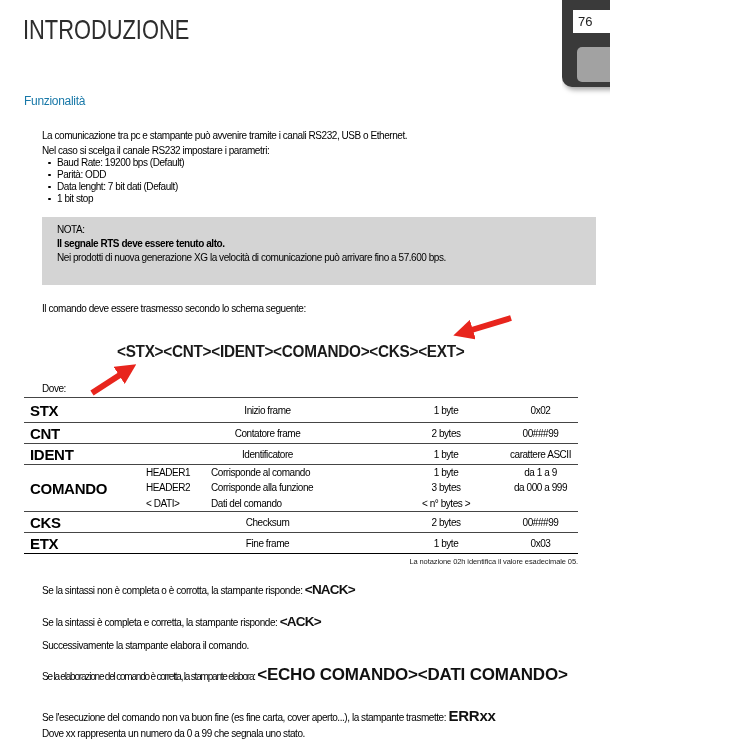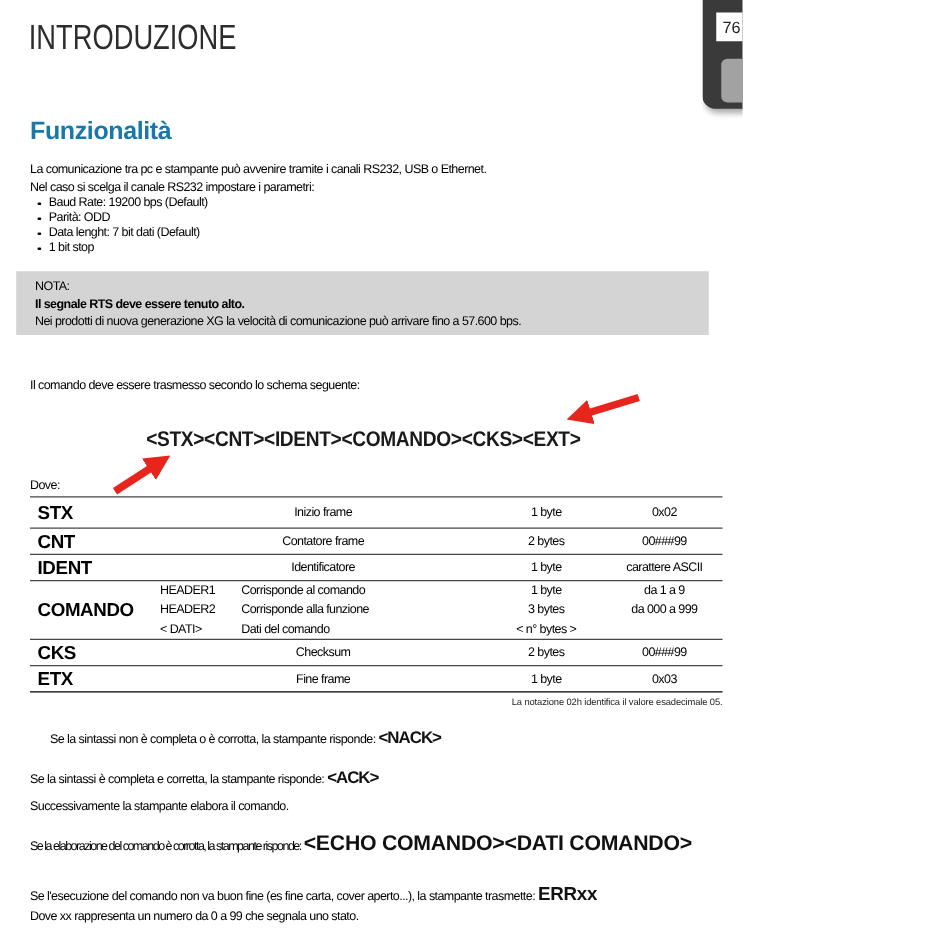--- a/index.html
+++ b/index.html
@@ -9,37 +9,37 @@
     font-family:"Liberation Sans", sans-serif;
   }
   .abs { position:absolute; }
 
   
   #title {
     left:23px; top:14px; font-size:28px; font-weight:400; color:#2d2d2d;
     transform:scaleX(0.78); transform-origin:left top; white-space:nowrap;
   }
   #heading {
-    left:24px; top:94px; font-size:20px; font-weight:700; color:#1878a8;
+    left:24px; top:94px; font-size:12px; font-weight:400; color:#1878a8;
     letter-spacing:-0.3px; white-space:nowrap;text-align:center;
   }
 
   
-  .txt { font-size:10px; letter-spacing:-0.45px; color:#000; white-space:nowrap; }
+  .txt { font-size:10px; letter-spacing:-0.45px; color:#000; white-space:nowrap;margin-left:18px; }
   #intro { left:24px; top:128px; line-height:15px; }
   #bullets { left:30px; top:157px; }
   .bullet { position:relative; padding-left:9px; line-height:12px; }
   .bullet::before {
     content:""; position:absolute; left:0; top:4.5px; width:2.5px; height:2.5px;
     background:#000; border-radius:50%;
   }
 
   
   #nota {
-    left:13px; top:217px; width:554px; height:51px; box-sizing:border-box;
+    left:24px; top:217px; width:554px; height:68px; box-sizing:border-box;
     background:#d4d4d4; padding:6px 0 0 15px; line-height:14px;
   }
   #nota .bold { font-weight:700; }
 
   
   #schema-intro { left:24px; top:303px; }
   #schema-formula {
     left:117px; top:342px; font-size:17px; font-weight:700; letter-spacing:-0.3px;
     transform:scaleX(0.9); transform-origin:left top; white-space:nowrap; color:#1a1a1a;
   }
@@ -64,35 +64,35 @@
     font-size:7.5px; letter-spacing:-0.1px; color:#222; white-space:nowrap;
   }
 
   
   .resp { white-space:nowrap; }
   .code { font-weight:700; color:#111; }
   .code-md { font-size:13.5px; letter-spacing:-0.8px; }
   .code-lg { font-size:17px; letter-spacing:-0.2px; }
   .code-err { font-size:15px; letter-spacing:-0.2px; }
   .xcond { letter-spacing:-1.2px; }
-  #resp-nack { left:40px; top:582px; }
+  #resp-nack { left:24px; top:582px; }
   #resp-ack { left:24px; top:614px; }
   #resp-process { left:24px; top:640px; }
   #resp-echo { left:24px; top:665px; }
   #resp-err { left:24px; top:707px; }
   #resp-err-note { left:24px; top:728px; }
 
   
   .arrow-svg { position:absolute; pointer-events:none; }
   #arrow-top { left:445px; top:312px; }
   #arrow-bottom { left:82px; top:356px; }
 
   
   #viewer-clip {
-    left:562px; top:0; width:32px; height:96px; overflow:hidden;
+    left:562px; top:0; width:48px; height:96px; overflow:hidden;
   }
   #viewer-pill {
     position:absolute; left:0; top:-12px; width:62px; height:99px;
     background:#3a3a3a; border-radius:10px;
     box-shadow:2px 3px 5px rgba(0,0,0,0.35);
   }
   #page-num {
     position:absolute; left:11px; top:22px; width:46px; height:23px;
     background:#ffffff; font-size:13px; color:#222; line-height:23px;
     padding-left:5px; box-sizing:border-box;
@@ -216,21 +216,21 @@
 </div>
 
 <div class="abs txt resp" id="resp-ack">
   <span>Se la sintassi è completa e corretta, la stampante risponde:</span>
   <span class="code code-md">&lt;ACK&gt;</span>
 </div>
 
 <div class="abs txt resp" id="resp-process">Successivamente la stampante elabora il comando.</div>
 
 <div class="abs txt resp" id="resp-echo">
-  <span class="xcond">Se la elaborazione del comando è corrotta, la stampante risponde:</span>
+  <span class="xcond">Se la elaborazione del comando è corretta, la stampante elabora:</span>
   <span class="code code-lg">&lt;ECHO COMANDO&gt;&lt;DATI COMANDO&gt;</span>
 </div>
 
 <div class="abs txt resp" id="resp-err">
   <span>Se l'esecuzione del comando non va buon fine (es fine carta, cover aperto...), la stampante trasmette:</span>
   <span class="code code-err">ERRxx</span>
 </div>
 
 <div class="abs txt resp" id="resp-err-note">Dove xx rappresenta un numero da 0 a 99 che segnala uno stato.</div>
 

